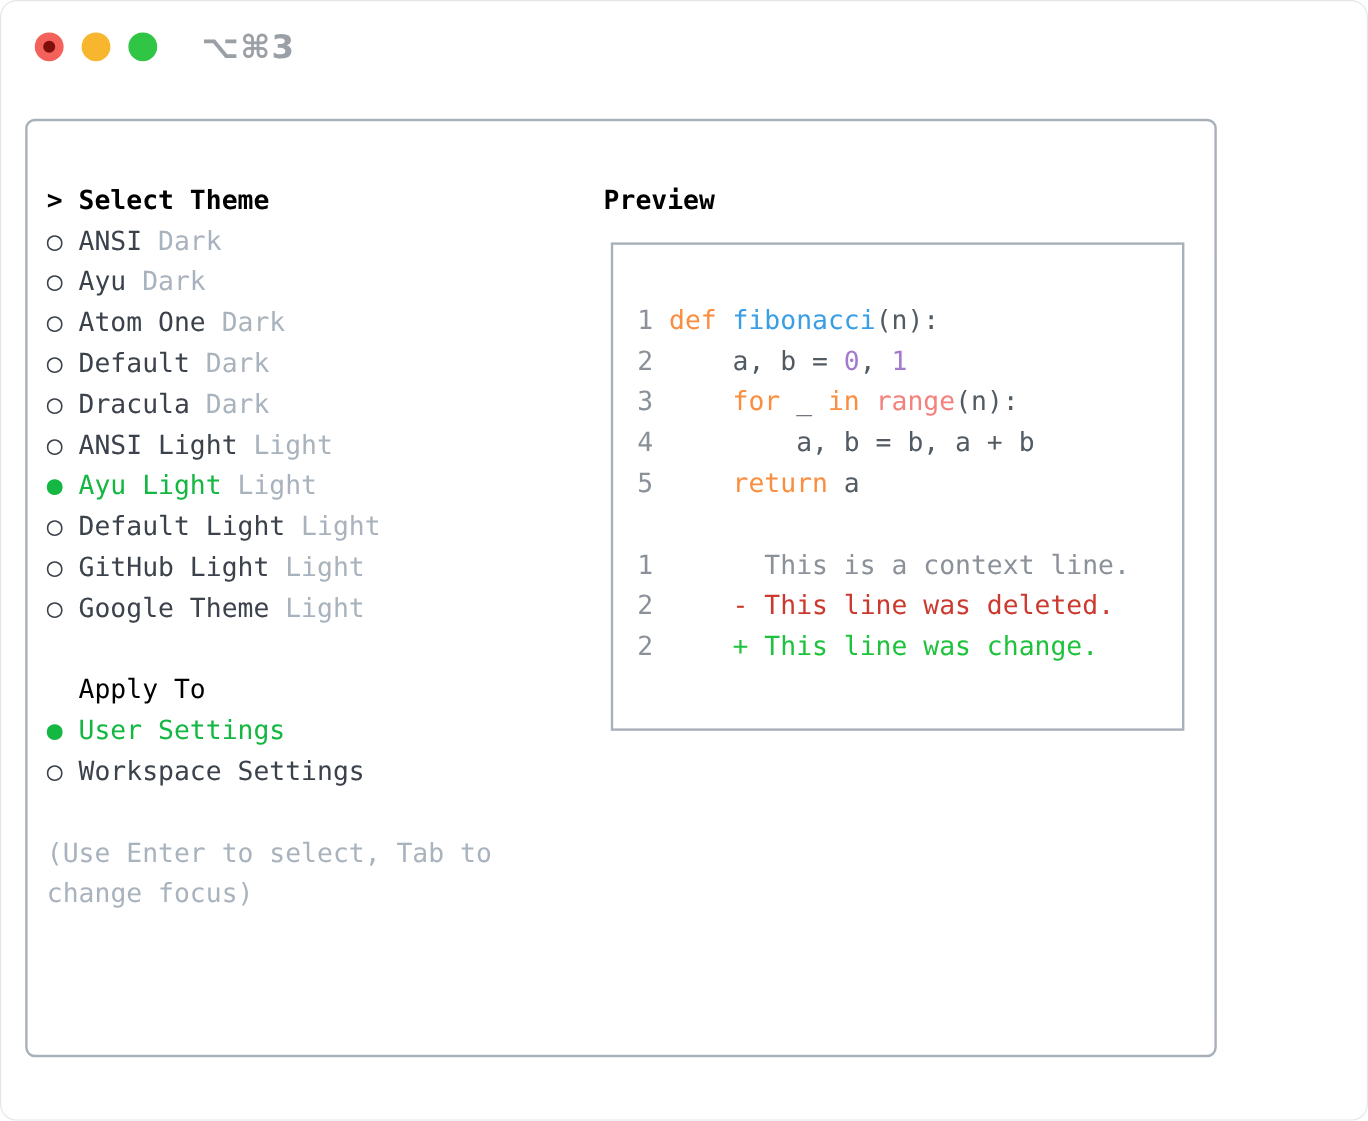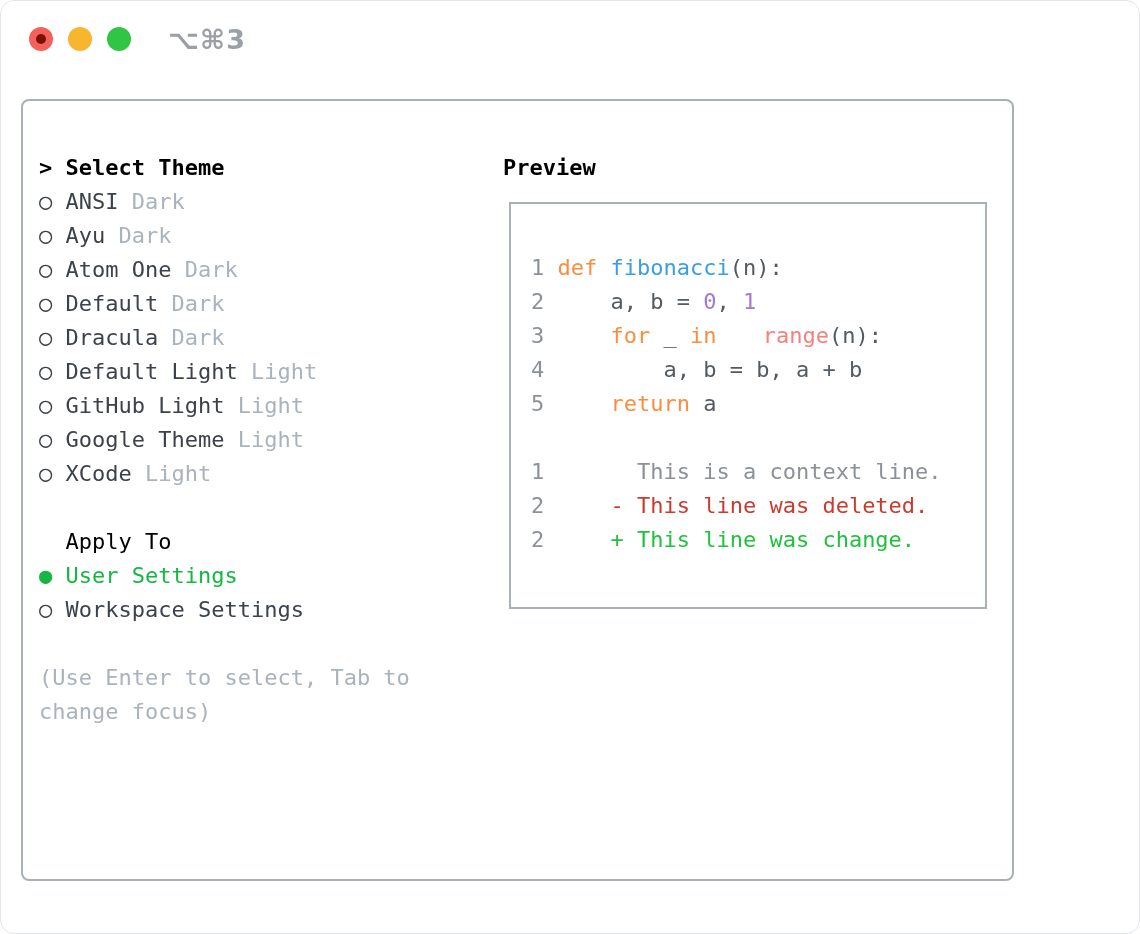--- a/index.html
+++ b/index.html
@@ -47,21 +47,21 @@
     border:2px solid var(--panel_border,#a8b0ba);background:#fff;overflow:hidden;
   }
   .preview-content{padding:47px 6px 0 20px;}
   .pline{font-size:22px;line-height:34px;white-space:pre;}
   .pline .gutter{display:inline-block;width:2ch;color:var(--gutter_text,#8a9199);}
   .diff-block{margin-top:34px;}
   .tok-plain{color:var(--code_text,#525a62);}
   .tok-keyword{color:var(--keyword_orange,#fa8d3e);}
   .tok-entity{color:var(--function_blue,#399ee6);}
   .tok-constant{color:var(--constant_purple,#a37acc);}
-  .tok-markup{color:var(--call_coral,#f3817c);margin-left:33px;}
+  .tok-markup{color:var(--call_coral,#f3817c);}
   .tok-context{color:var(--diff_context,#8a9199);}
   .tok-deleted{color:var(--diff_deleted,#cb3a2e);}
   .tok-added{color:var(--diff_added,#1fc23c);}
 </style>
 </head>
 <body>
 
 <div class="window">
 
   <div class="titlebar">
@@ -77,24 +77,25 @@
 
     <div class="left-col">
       <div class="row"><span class="gutter2 cursor">&gt;</span><span class="list-header">Select Theme</span></div>
 
       <div id="theme-list">
           <div class="row item"><span class="gutter2 marker">○</span><span class="name">ANSI</span><span> </span><span class="variant">Dark</span></div>
           <div class="row item"><span class="gutter2 marker">○</span><span class="name">Ayu</span><span> </span><span class="variant">Dark</span></div>
           <div class="row item"><span class="gutter2 marker">○</span><span class="name">Atom One</span><span> </span><span class="variant">Dark</span></div>
           <div class="row item"><span class="gutter2 marker">○</span><span class="name">Default</span><span> </span><span class="variant">Dark</span></div>
           <div class="row item"><span class="gutter2 marker">○</span><span class="name">Dracula</span><span> </span><span class="variant">Dark</span></div>
+          <div class="row item"><span class="gutter2 marker">○</span><span class="name">ANSI Light</span><span> </span><span class="variant">Light</span></div>
+          <div class="row item selected"><span class="gutter2 marker">●</span><span class="name">Ayu Light</span><span> </span><span class="variant">Light</span></div>
           <div class="row item"><span class="gutter2 marker">○</span><span class="name">Default Light</span><span> </span><span class="variant">Light</span></div>
           <div class="row item"><span class="gutter2 marker">○</span><span class="name">GitHub Light</span><span> </span><span class="variant">Light</span></div>
           <div class="row item"><span class="gutter2 marker">○</span><span class="name">Google Theme</span><span> </span><span class="variant">Light</span></div>
-          <div class="row item"><span class="gutter2 marker">○</span><span class="name">XCode</span><span> </span><span class="variant">Light</span></div>
         </div>
 
       <div class="spacer"></div>
 
       <div class="row"><span class="gutter2"> </span><span class="apply-header">Apply To</span></div>
 
       <div id="apply-to-list">
           <div class="row item selected"><span class="gutter2 marker">●</span><span class="name">User Settings</span></div>
           <div class="row item"><span class="gutter2 marker">○</span><span class="name">Workspace Settings</span></div>
         </div>

